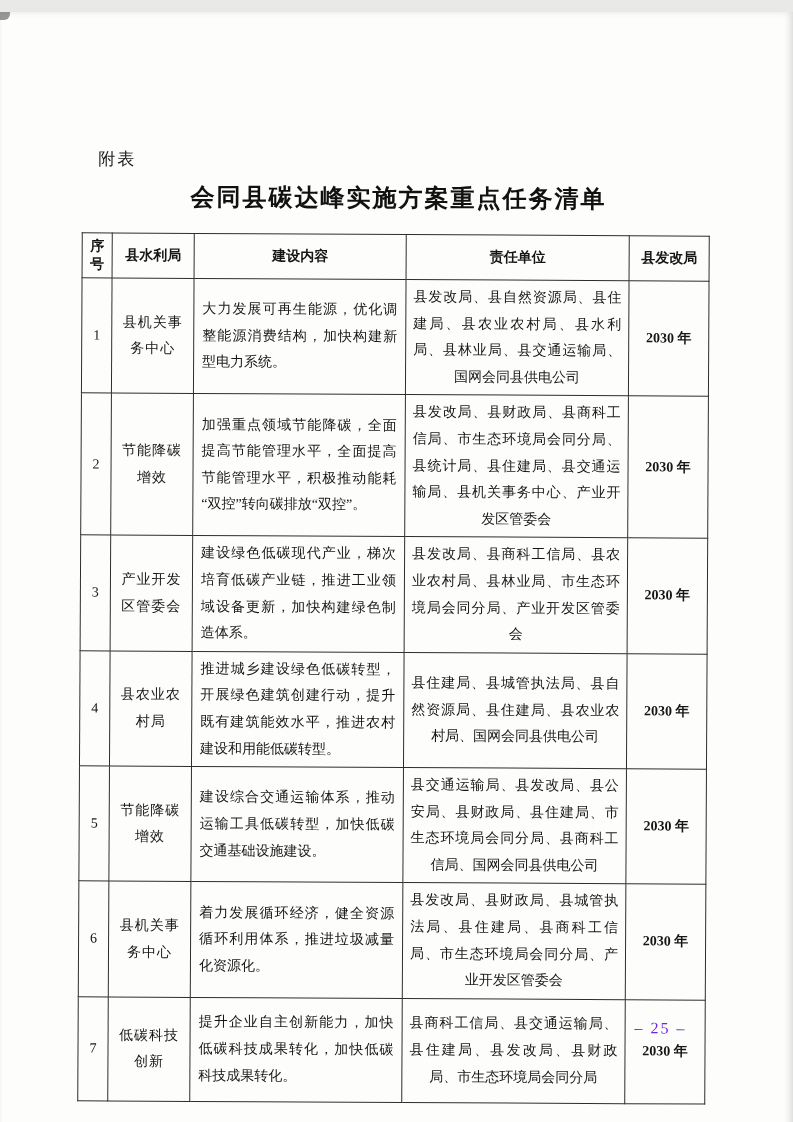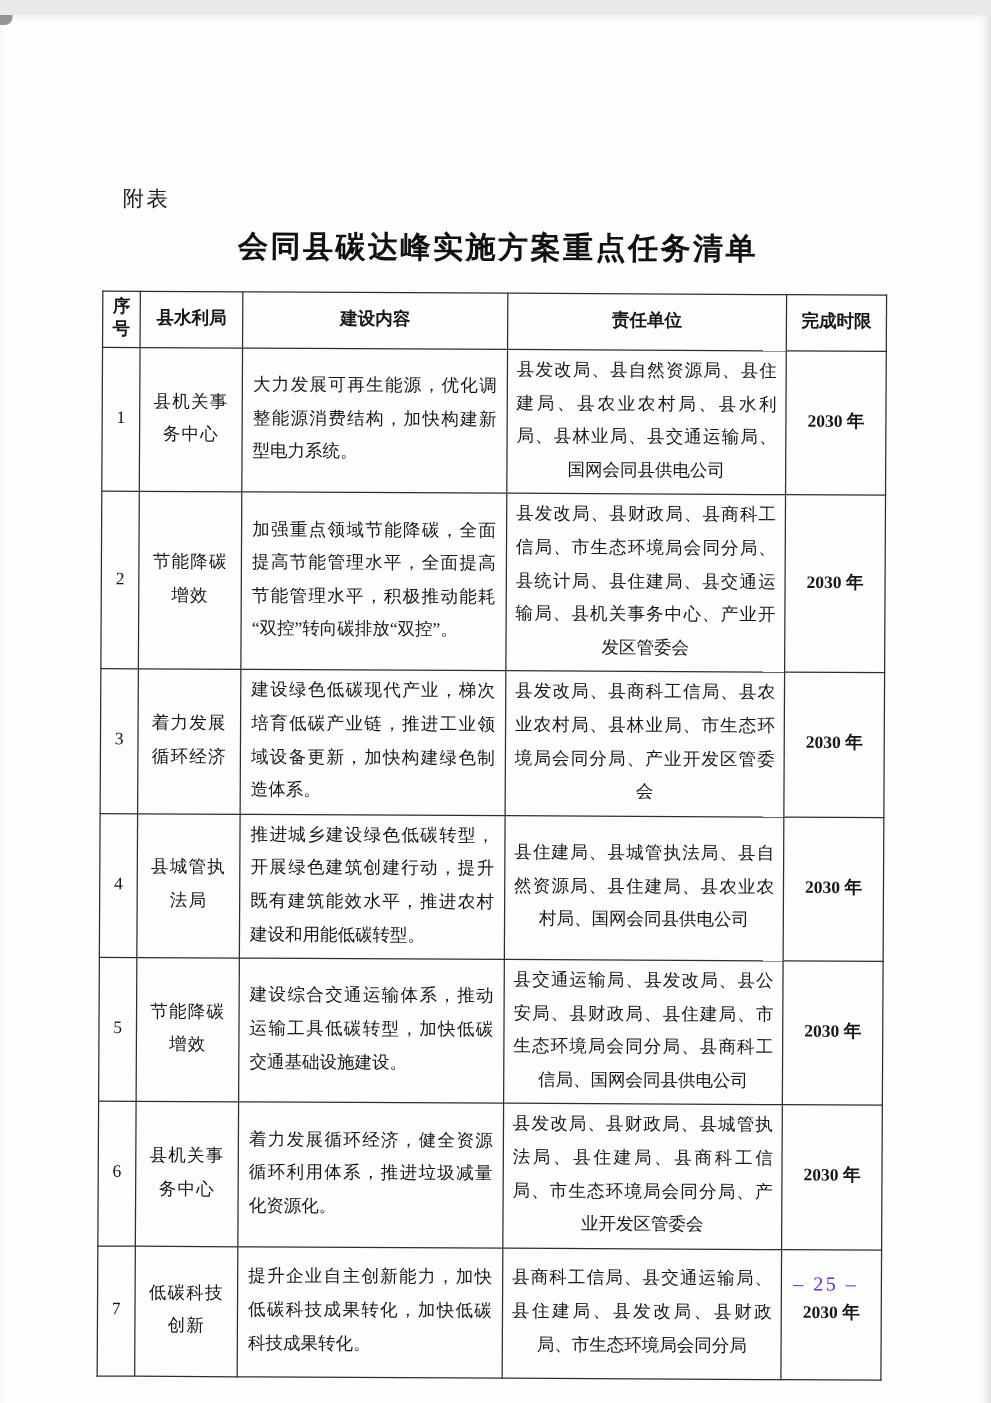--- a/index.html
+++ b/index.html
@@ -136,48 +136,48 @@
         <col style="width:212px">
         <col style="width:223px">
         <col style="width:80px">
       </colgroup>
       <thead>
         <tr>
           <th>序号</th>
           <th>县水利局</th>
           <th>建设内容</th>
           <th>责任单位</th>
-          <th>完成时限</th>
+          <th>县发改局</th>
         </tr>
       </thead>
       <tbody id="table-body">
           <tr>
             <td class="no">1</td>
             <td class="task">县机关事务中心</td>
             <td class="content">大力发展可再生能源，优化调整能源消费结构，加快构建新型电力系统。</td>
             <td class="unit">县发改局、县自然资源局、县住建局、县农业农村局、县水利局、县林业局、县交通运输局、国网会同县供电公司</td>
             <td class="deadline">2030 年</td>
           </tr>
           <tr>
             <td class="no">2</td>
             <td class="task">节能降碳增效</td>
             <td class="content">加强重点领域节能降碳，全面提高节能管理水平，全面提高节能管理水平，积极推动能耗“双控”转向碳排放“双控”。</td>
             <td class="unit">县发改局、县财政局、县商科工信局、市生态环境局会同分局、县统计局、县住建局、县交通运输局、县机关事务中心、产业开发区管委会</td>
             <td class="deadline">2030 年</td>
           </tr>
           <tr>
             <td class="no">3</td>
-            <td class="task">着力发展循环经济</td>
+            <td class="task">产业开发区管委会</td>
             <td class="content">建设绿色低碳现代产业，梯次培育低碳产业链，推进工业领域设备更新，加快构建绿色制造体系。</td>
             <td class="unit">县发改局、县商科工信局、县农业农村局、县林业局、市生态环境局会同分局、产业开发区管委会</td>
             <td class="deadline">2030 年</td>
           </tr>
           <tr>
             <td class="no">4</td>
-            <td class="task">县城管执法局</td>
+            <td class="task">县农业农村局</td>
             <td class="content">推进城乡建设绿色低碳转型，开展绿色建筑创建行动，提升既有建筑能效水平，推进农村建设和用能低碳转型。</td>
             <td class="unit">县住建局、县城管执法局、县自然资源局、县住建局、县农业农村局、国网会同县供电公司</td>
             <td class="deadline">2030 年</td>
           </tr>
           <tr>
             <td class="no">5</td>
             <td class="task">节能降碳增效</td>
             <td class="content">建设综合交通运输体系，推动运输工具低碳转型，加快低碳交通基础设施建设。</td>
             <td class="unit">县交通运输局、县发改局、县公安局、县财政局、县住建局、市生态环境局会同分局、县商科工信局、国网会同县供电公司</td>
             <td class="deadline">2030 年</td>

